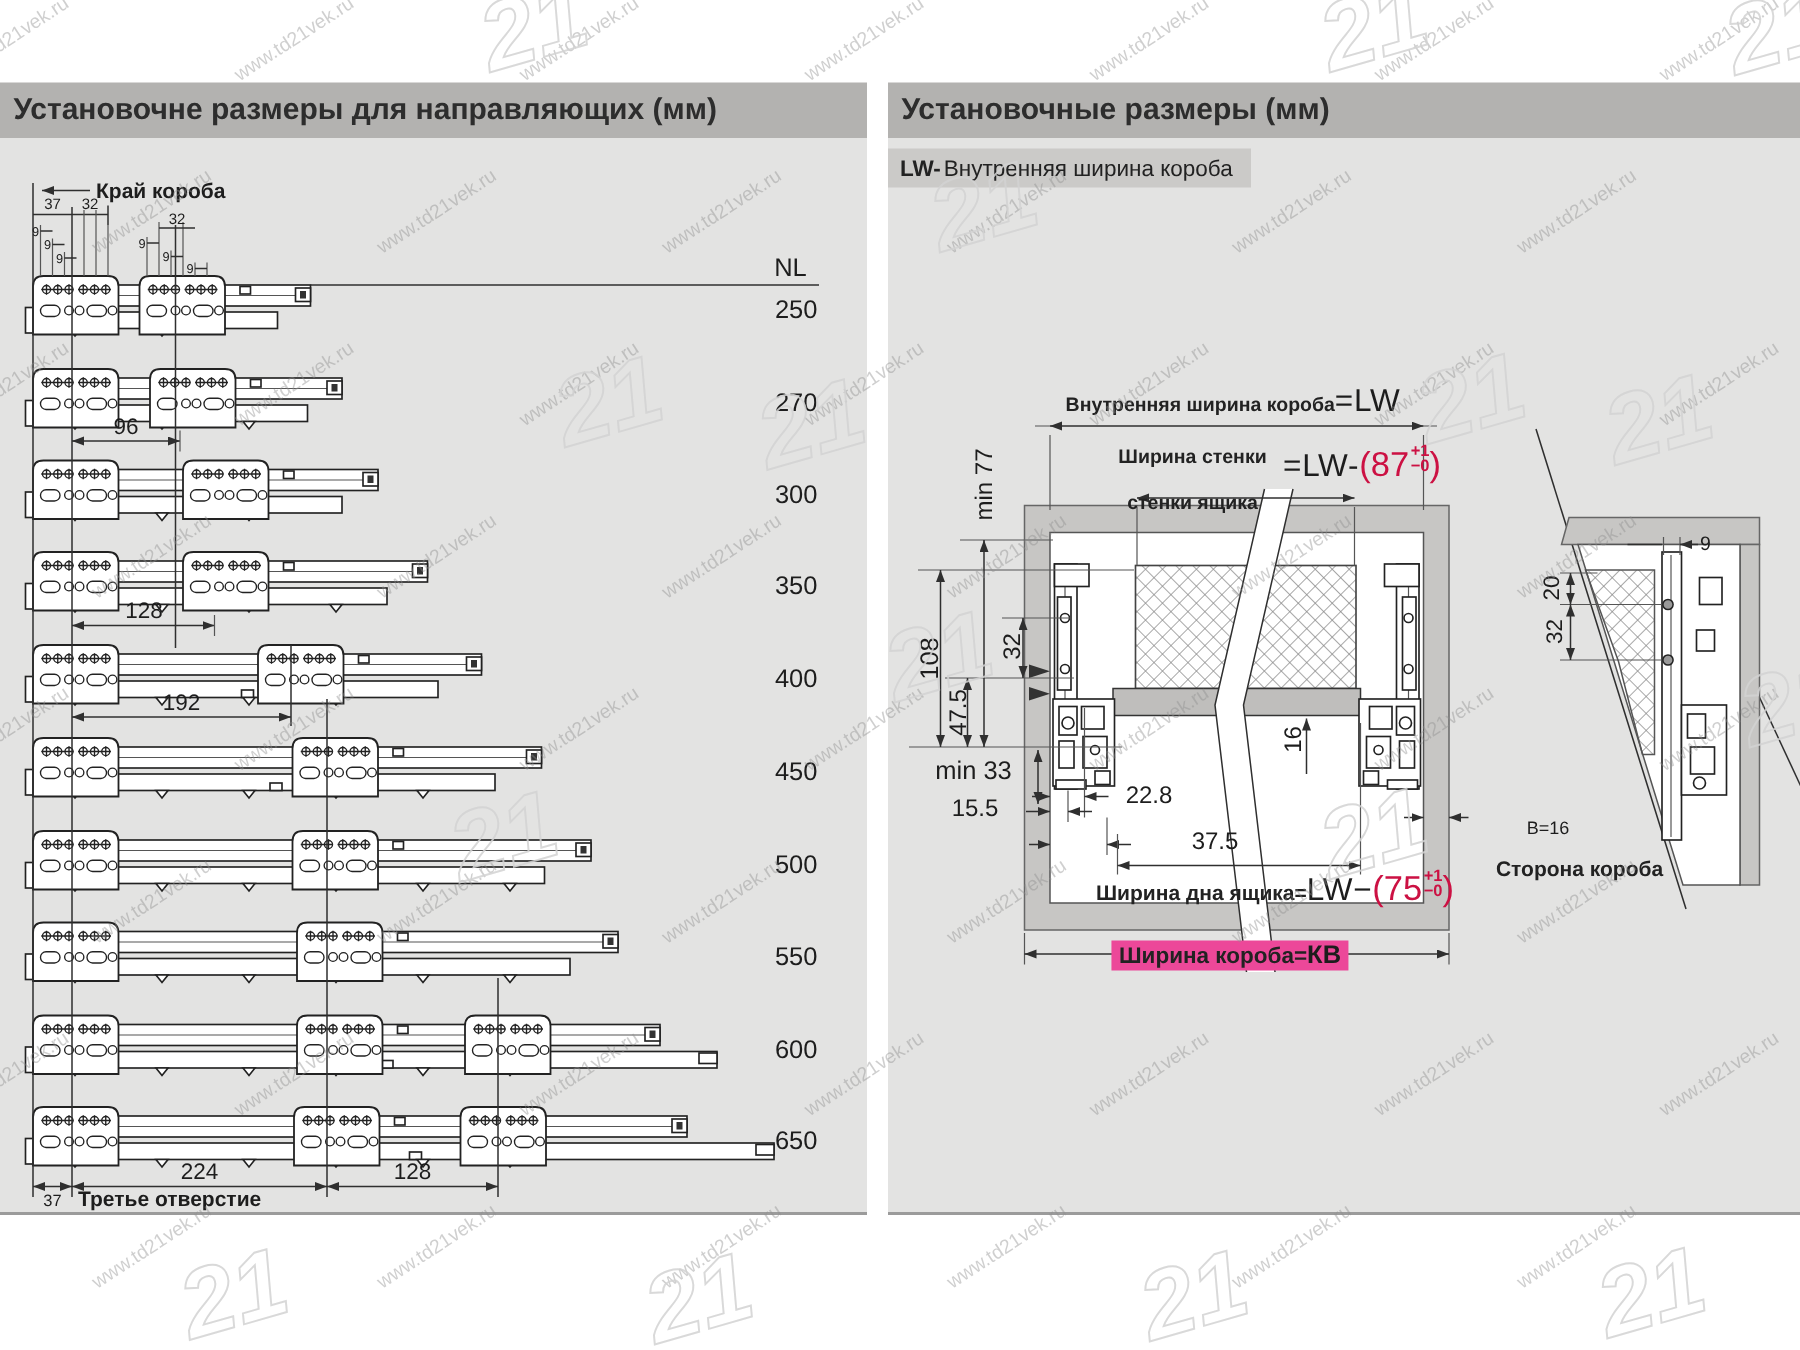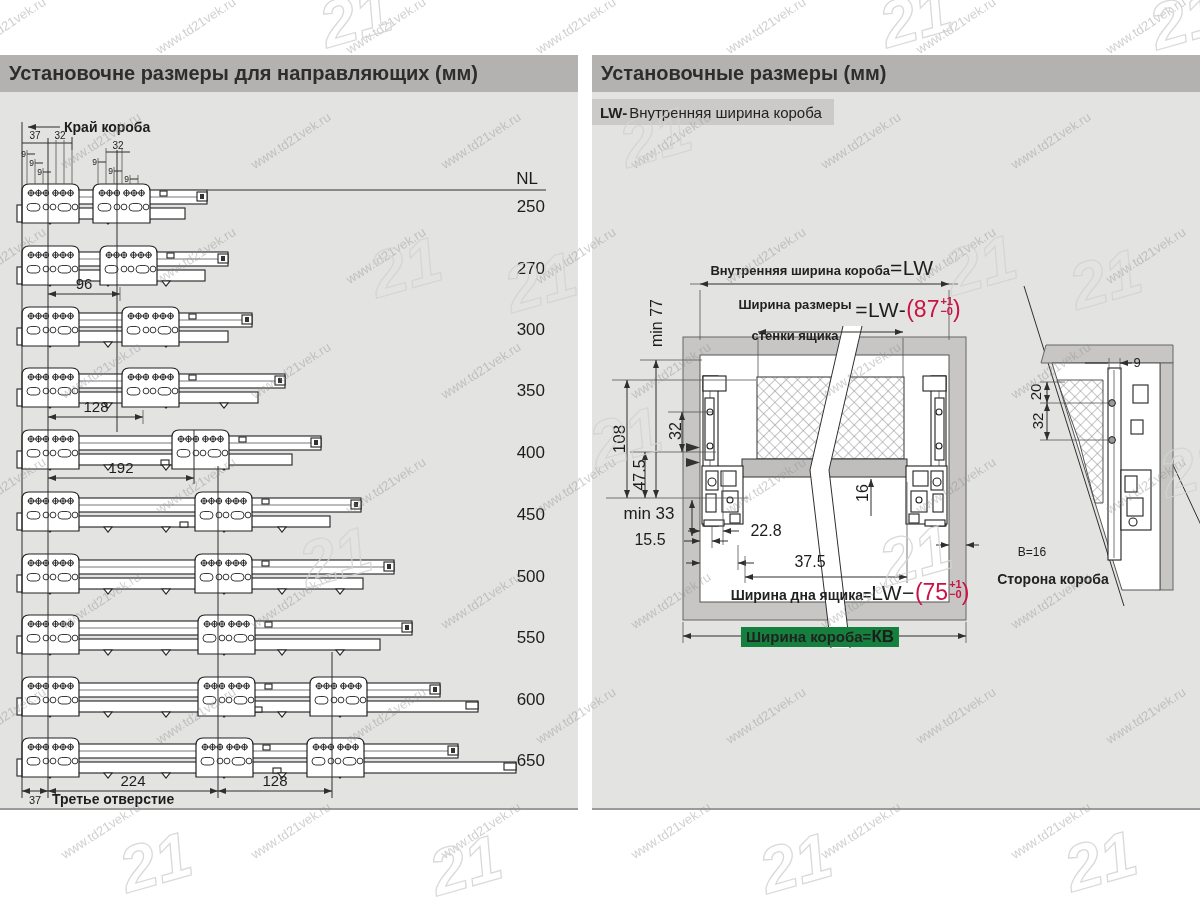--- a/index.html
+++ b/index.html
@@ -26,21 +26,21 @@
   
   .ov{position:absolute;transform:translate(-50%,-50%);white-space:nowrap;color:#1d1d1d;
       display:flex;align-items:baseline;z-index:3;font-size:16px;}
   .rot{transform:translate(-50%,-50%) rotate(-90deg);}
   .lbl{font-size:13px;font-weight:700;color:#222;}
   .big{font-size:21px;font-weight:400;letter-spacing:.5px;}
   .red{color:#cc1143;}
   .fr{font-size:23px;}
   .tol{display:inline-flex;flex-direction:column;font-size:11px;line-height:10px;
        font-weight:700;align-self:center;margin:0 0 10px 1px;}
-  .kbbg{background:#15803d;padding:0 5px;}
+  .kbbg{background:#ec4899;padding:0 5px;}
   
   #wm{position:absolute;inset:0;z-index:5;pointer-events:none;}
   .wmt{position:absolute;font-size:13px;color:#8f8f8f;opacity:.42;
        transform:rotate(-33deg);white-space:nowrap;}
   .wlg{position:absolute;font-size:64px;font-weight:700;font-style:italic;
        color:transparent;-webkit-text-stroke:1.3px #d3d3d3;opacity:.85;
        transform:rotate(-16deg);}
 </style>
 </head>
 <body>
@@ -404,21 +404,21 @@
       <line class="ln" x1="1047" y1="382" x2="1047" y2="403" marker-start="url(#ar)" marker-end="url(#ar)"></line>
       <line class="ln" x1="1047" y1="403" x2="1047" y2="440" marker-start="url(#ar)" marker-end="url(#ar)"></line>
     </g>
   </svg>
 
   <div class="ov" style="left:822px;top:268px;">
     <span class="lbl">Внутренняя ширина короба</span>
       <span class="big">=LW</span>
   </div>
   <div class="ov" style="left:795px;top:304px;">
-      <span class="lbl">Ширина размеры</span>
+      <span class="lbl">Ширина стенки</span>
     </div>
   <div class="ov" style="left:795px;top:335px;">
       <span class="lbl">стенки ящика</span>
     </div>
   <div class="ov" style="left:908px;top:311px;">
     <span class="big">=LW-</span>
       <span class="red fr">(87</span>
       <span class="tol red">
         <span>+1</span>
         <span>−0</span>

